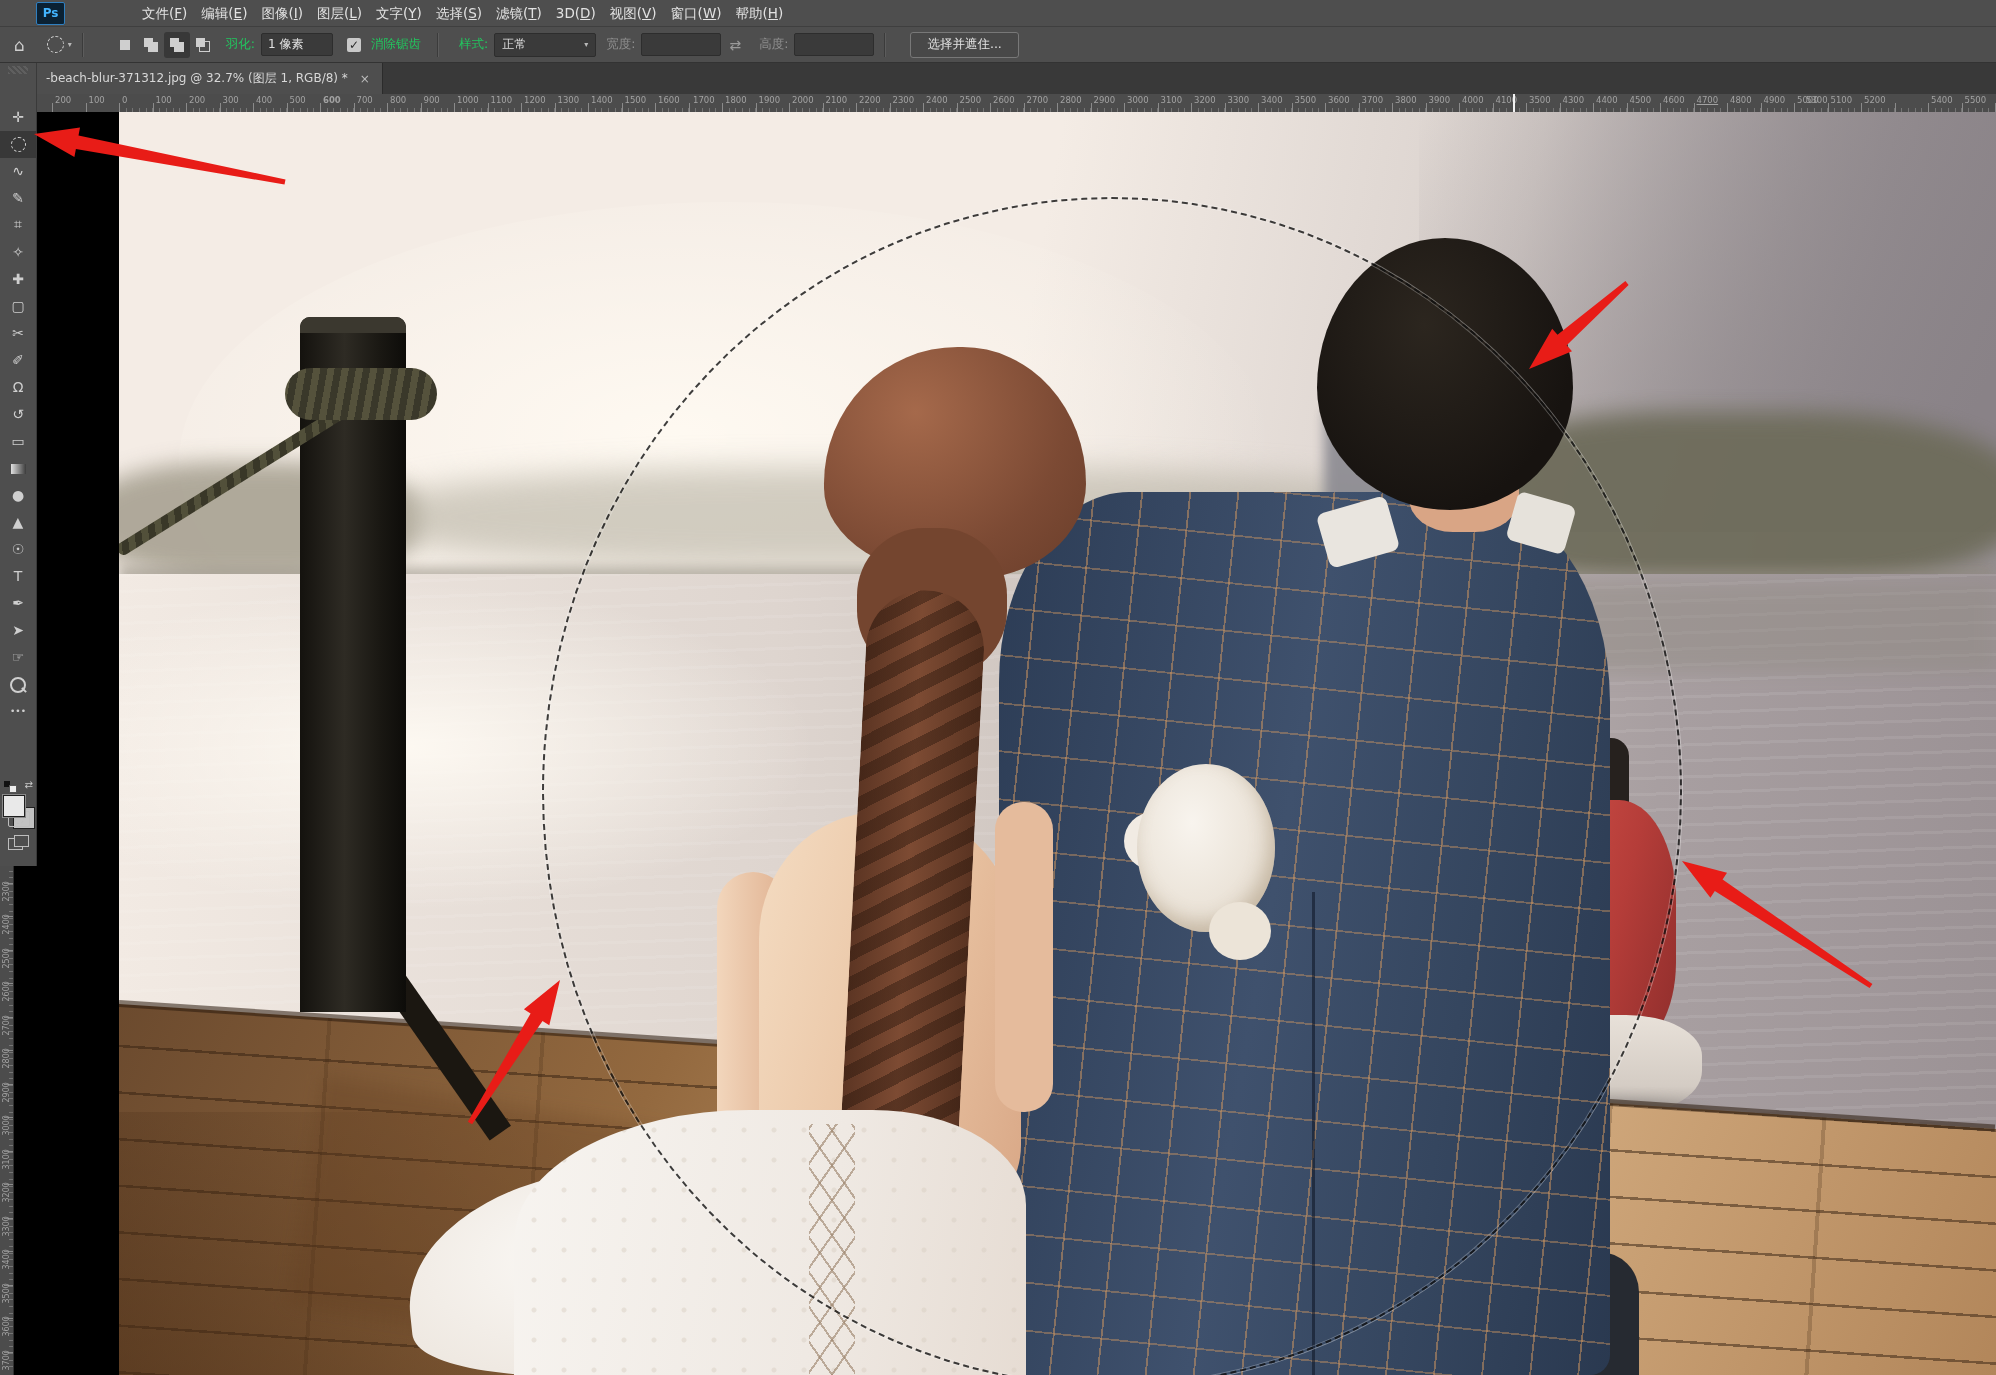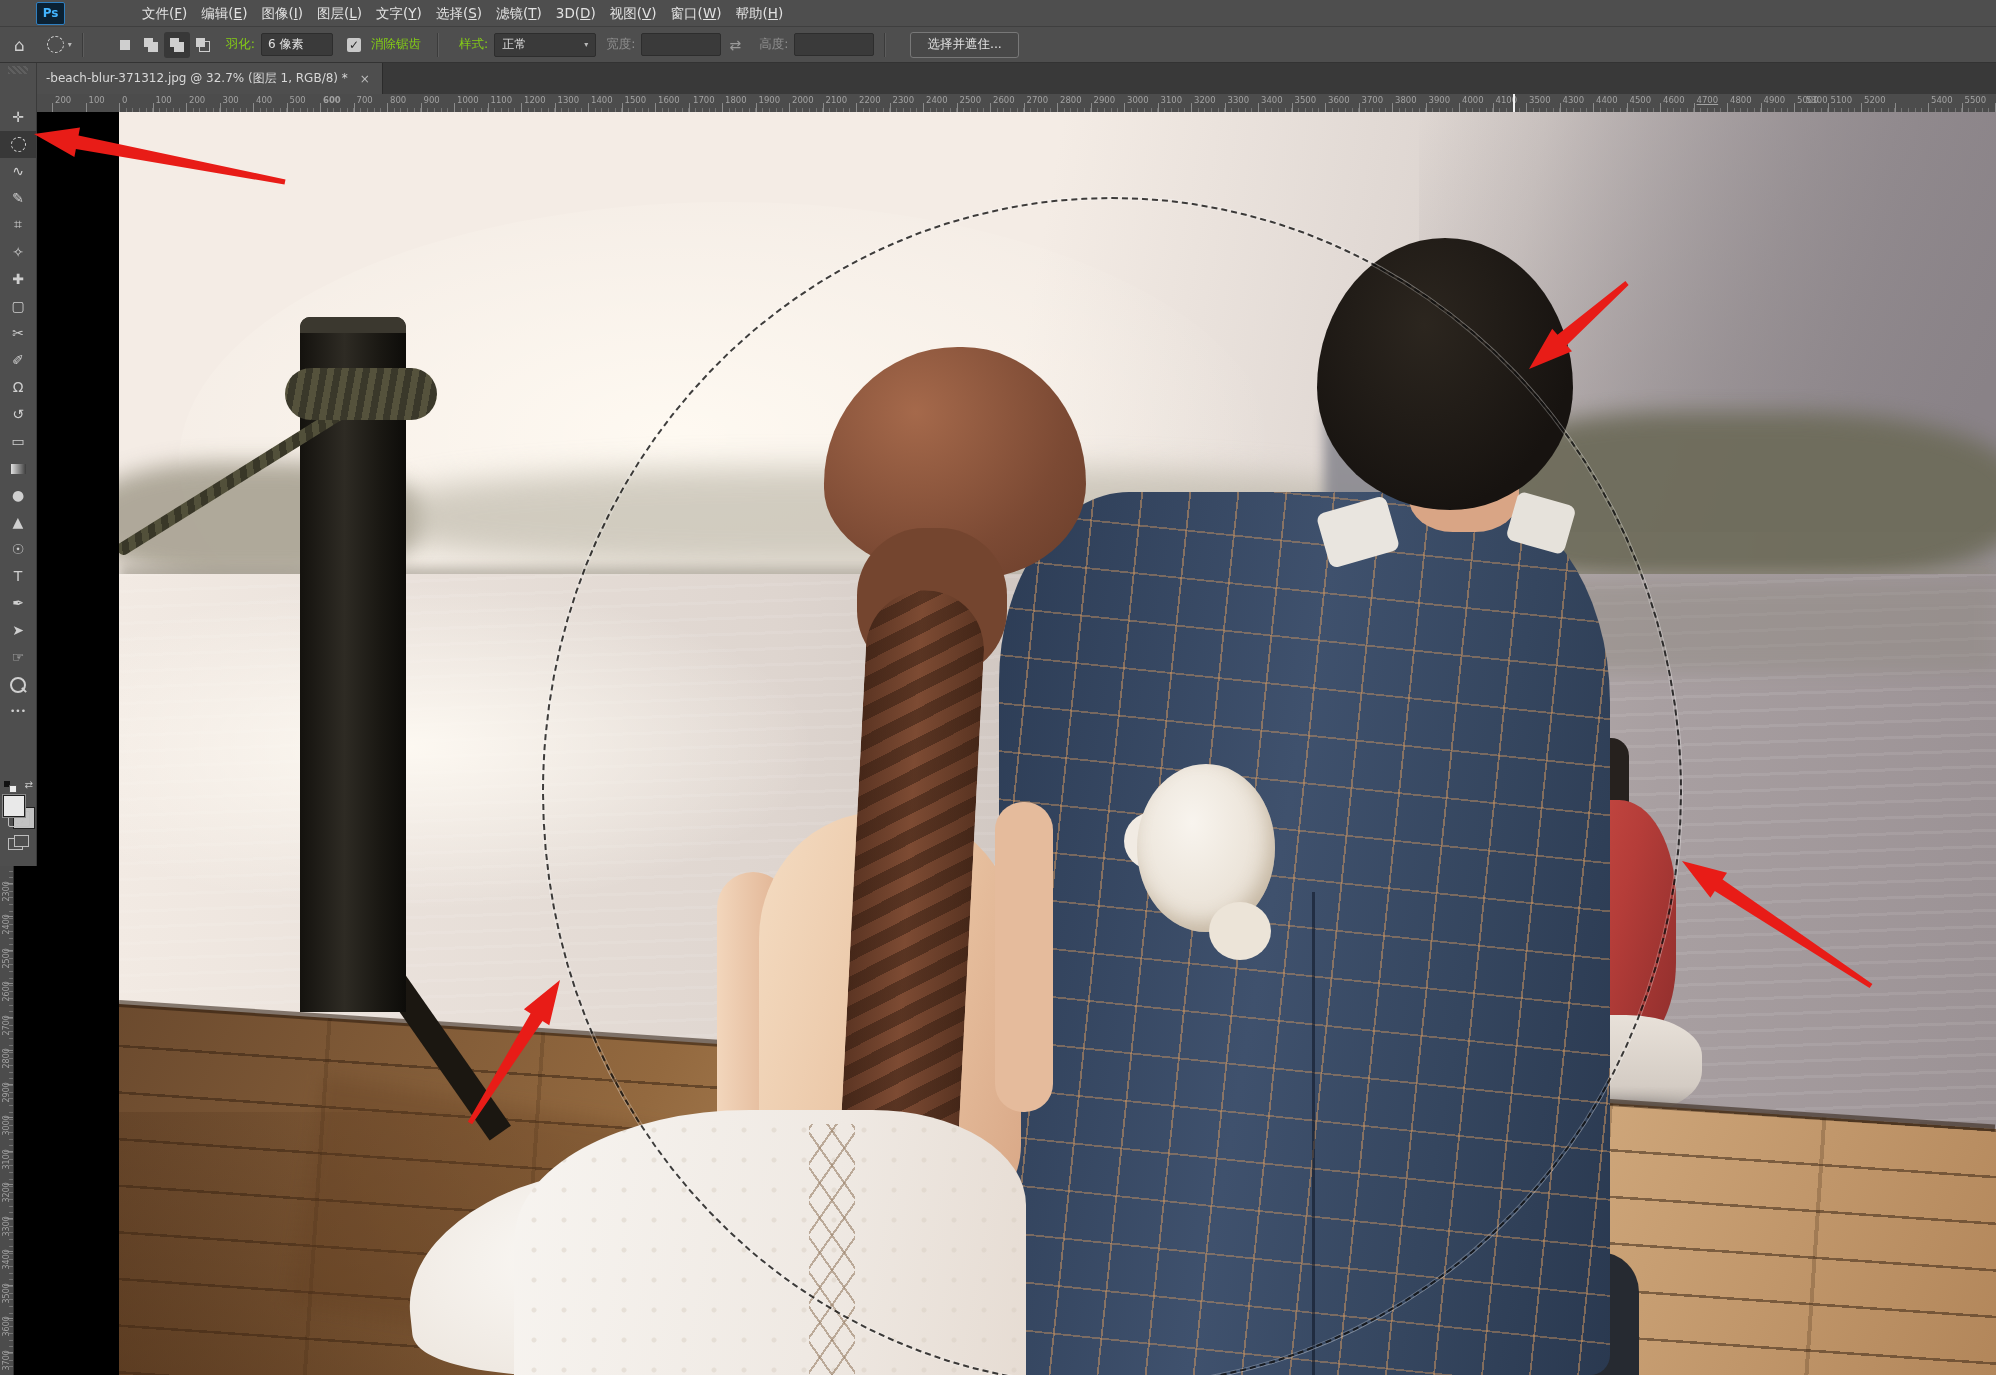--- a/index.html
+++ b/index.html
@@ -24,21 +24,21 @@
   .dash-circle{width:15px;height:15px;border:1px dashed #d8d8d8;border-radius:50%;display:inline-block;}
   .drop-caret{font-size:8px;color:#b9b9b9;margin-left:4px;}
   .mode-group{display:flex;align-items:center;margin-left:18px;}
   .mode-btn{width:26px;height:26px;display:flex;align-items:center;justify-content:center;border-radius:3px;}
   .mode-btn.pressed{background:#383838;}
   .sq{width:10px;height:10px;background:#cfcfcf;display:inline-block;}
   .sq-pair{position:relative;width:14px;height:14px;}
   .sq-pair .a{position:absolute;left:0;top:0;width:9px;height:9px;background:#cfcfcf;}
   .sq-pair .b{position:absolute;right:0;bottom:0;width:9px;height:9px;border:1px solid #cfcfcf;background:transparent;}
   .sq-pair.fill .b{background:#cfcfcf;border:none;width:10px;height:10px;}
-  .opt-label{color:#84cc16;margin:0 6px 0 10px;}
+  .opt-label{color:#22c55e;margin:0 6px 0 10px;}
   .opt-label.dim{color:#8f8f8f;}
   .opt-input{background:#3a3a3a;border:1px solid #2d2d2d;border-radius:2px;height:21px;
              color:#e0e0e0;font-size:12px;padding:0 6px;display:flex;align-items:center;}
   .w64{width:58px;} .w70{width:66px;}
   .checkbox{width:14px;height:14px;background:#c9c9c9;border-radius:2px;color:#2b2b2b;font-size:12px;
             font-weight:bold;display:flex;align-items:center;justify-content:center;margin-left:14px;}
   .dropdown{background:#3a3a3a;border:1px solid #2d2d2d;border-radius:2px;height:22px;width:86px;
             display:flex;align-items:center;justify-content:space-between;padding:0 7px;font-size:12px;}
   #swap-icon{color:#9a9a9a;font-size:14px;margin:0 8px;}
   #select-mask-btn{border:1px solid #787878;background:#484848;border-radius:3px;height:24px;
@@ -247,21 +247,21 @@
         </span>
       </span>
     <span class="mode-btn">
         <span class="sq-pair">
           <span class="a"></span>
           <span class="b"></span>
         </span>
       </span>
   </span>
   <span class="opt-label">羽化:</span>
-  <span class="opt-input w64">6 像素</span>
+  <span class="opt-input w64">1 像素</span>
   <span class="checkbox">✓</span>
   <span class="opt-label">消除锯齿</span>
   <span class="opt-sep"></span>
   <span class="opt-label">样式:</span>
   <span class="dropdown">
     <span>正常</span>
     <span class="drop-caret">▾</span>
   </span>
   <span class="opt-label dim">宽度:</span>
   <span class="opt-input w70"></span>

